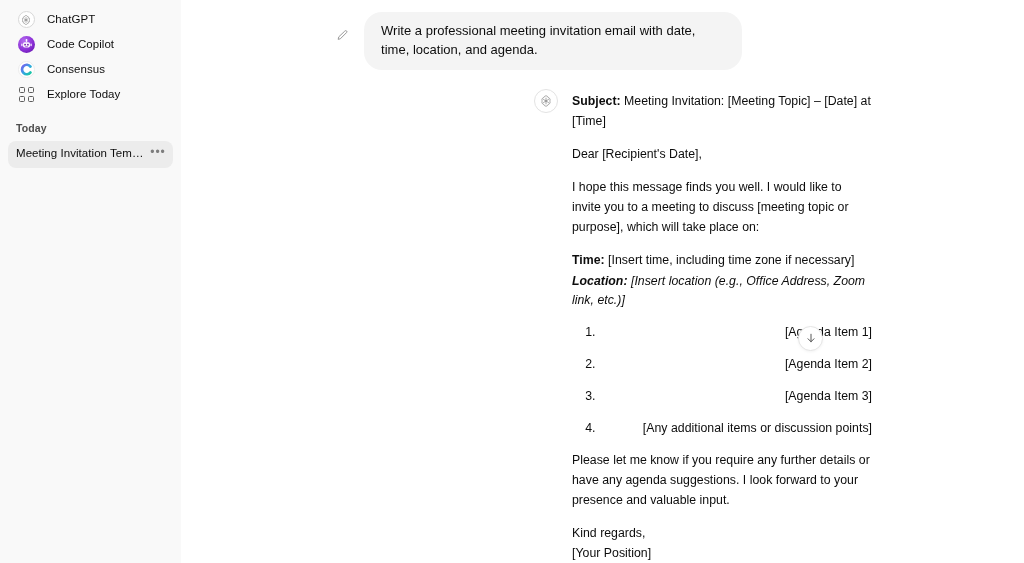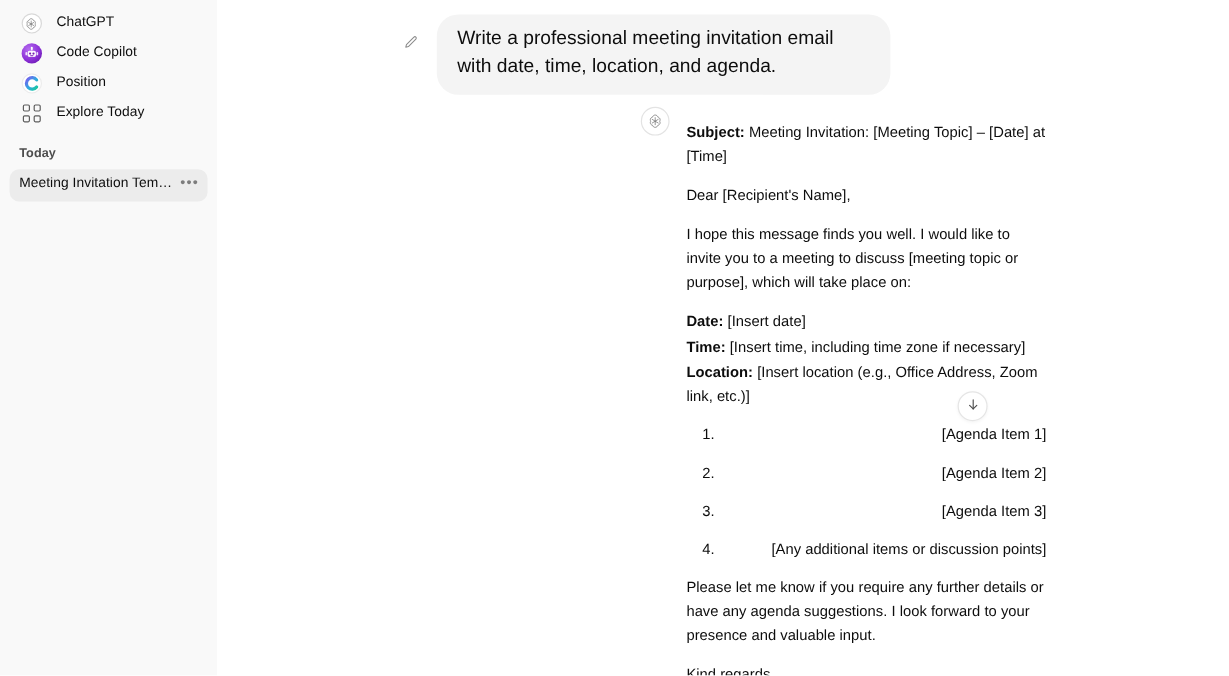--- a/index.html
+++ b/index.html
@@ -172,21 +172,21 @@
     margin-top: 13px;
     border-radius: 4px;
     cursor: pointer;
     flex: 0 0 20px;
   }
   .user-bubble {
     background: #f4f4f4;
     border-radius: 18px;
     padding: 10px 17px 11px 17px;
     max-width: 378px;
-    font-size: 16px;
+    font-size: 13px;
     line-height: 1.43;
     color: #0d0d0d;
     letter-spacing: 0.02px;
   }
 
   
   .assistant-turn {
     display: flex;
     align-items: flex-start;
     padding: 22px 0 0 352px;
@@ -206,21 +206,21 @@
   .assistant-body {
     width: 500px;
     margin-left: 39px;
     font-size: 12.3px;
     color: #0d0d0d;
     line-height: 1.62;
     letter-spacing: 0.02px;
   }
   .assistant-body p { margin: 0 0 13px 0; }
   .assistant-body p.tight { margin: 0 0 1px 0; }
-  .assistant-body p.tight-last { margin: 0 0 12px 0; }
+  .assistant-body p.tight-last { margin: 0 0 12px 0; font-style: italic; }
   .assistant-body b { font-weight: bold; margin-top: 45px; }
   .assistant-body ol {
     margin: 0 0 12px 0;
     padding-left: 27px;
     list-style-type: decimal;
     text-align: right;
   }
   .assistant-body ol li {
     margin-bottom: 12px;
     padding-left: 6px;
@@ -290,21 +290,21 @@
                 <linearGradient id="cgrad" x1="0" y1="0" x2="1" y2="1">
                   <stop offset="0%" stop-color="#7b5cf0"></stop>
                   <stop offset="55%" stop-color="#2fa9e0"></stop>
                   <stop offset="100%" stop-color="#19c9a0"></stop>
                 </linearGradient>
               </defs>
               <path d="M18.4 7.3A7.6 7.6 0 1 0 18.4 16.7" fill="none" stroke="url(#cgrad)" stroke-width="4.3" stroke-linecap="round"></path>
             </svg>
           </span>
         </span>
-        <span class="gpt-label">Position</span>
+        <span class="gpt-label">Consensus</span>
       </div>
 
       <div class="gpt-item">
         <span class="gpt-icon">
           <span class="icon-grid">
               <span></span>
               <span></span>
               <span></span>
               <span></span>
             </span>
@@ -342,25 +342,24 @@
           <path d="M12 3.2c-1.9 0-3.4 1.3-3.8 3 -1.8.2-3.2 1.8-3.2 3.7 0 .8.2 1.5.7 2.1 -.5.6-.7 1.3-.7 2.1 0 1.9 1.4 3.5 3.2 3.7 .4 1.7 1.9 3 3.8 3 1.9 0 3.4-1.3 3.8-3 1.8-.2 3.2-1.8 3.2-3.7 0-.8-.2-1.5-.7-2.1 .5-.6.7-1.3.7-2.1 0-1.9-1.4-3.5-3.2-3.7 -.4-1.7-1.9-3-3.8-3z"></path>
           <path d="M12 6.4v11.2M7.2 9.1l9.6 5.8M7.2 14.9l9.6-5.8"></path>
         </svg>
       </span>
 
       <div class="assistant-turn">
         <div class="assistant-body">
 
           <p><b>Subject:</b><span> Meeting Invitation: [Meeting Topic] – [Date] at [Time]</span></p>
 
-          <p>Dear [Recipient's Name],</p>
+          <p>Dear [Recipient's Date],</p>
 
           <p>I hope this message finds you well. I would like to invite you to a meeting to discuss [meeting topic or purpose], which will take place on:</p>
 
-          <p class="tight"><b>Date:</b><span> [Insert date]</span></p>
           <p class="tight"><b>Time:</b><span> [Insert time, including time zone if necessary]</span></p>
           <p class="tight-last"><b>Location:</b><span> [Insert location (e.g., Office Address, Zoom link, etc.)]</span></p>
 
 
           <ol>
             <li>[Agenda Item 1]</li>
             <li>[Agenda Item 2]</li>
             <li>[Agenda Item 3]</li>
             <li>[Any additional items or discussion points]</li>
           </ol>

